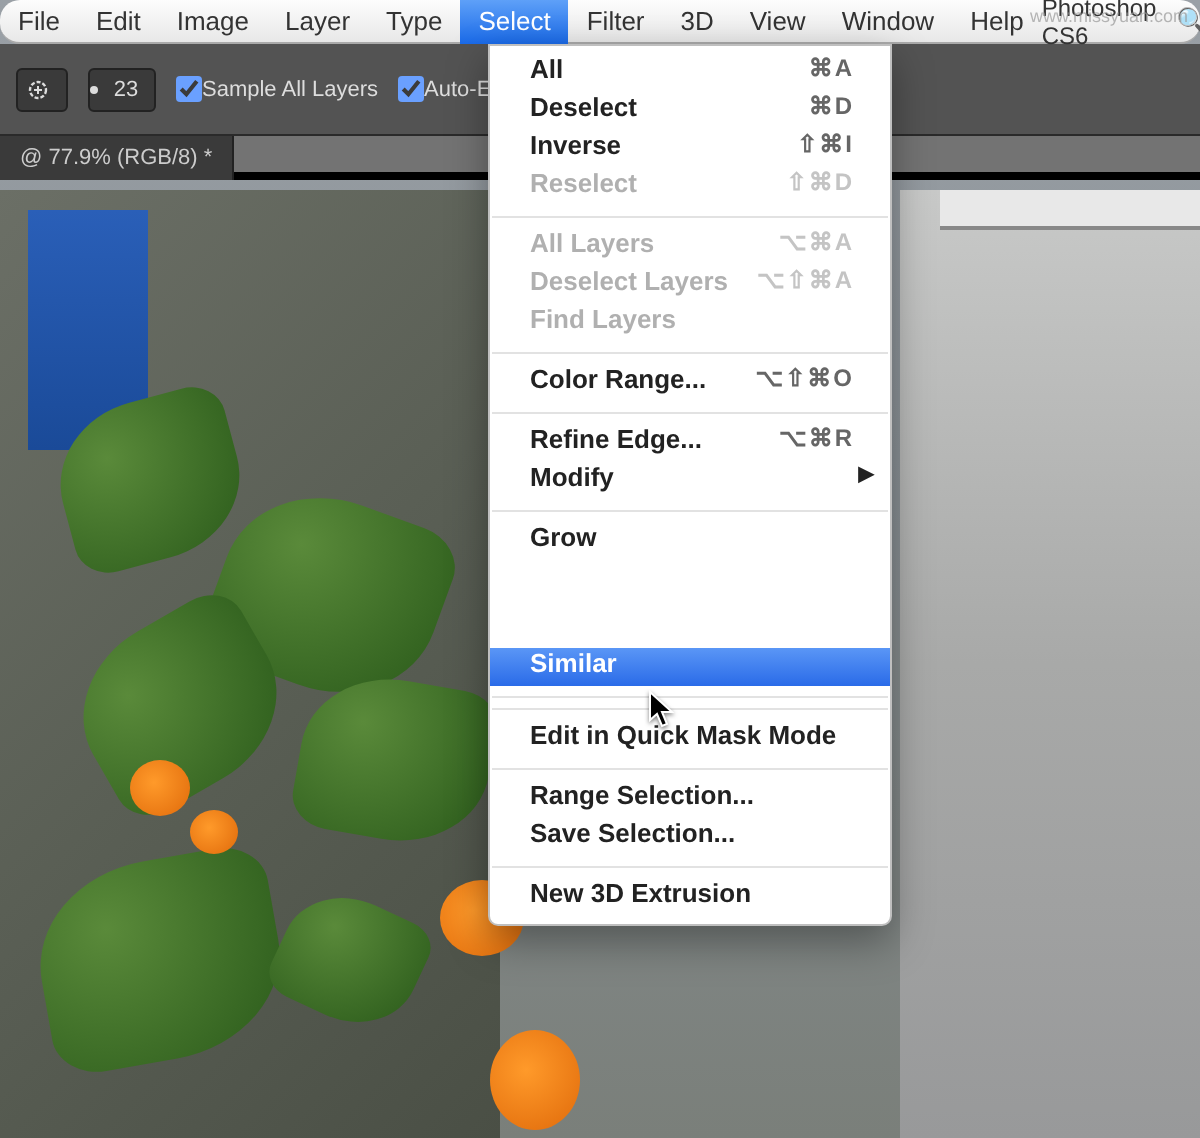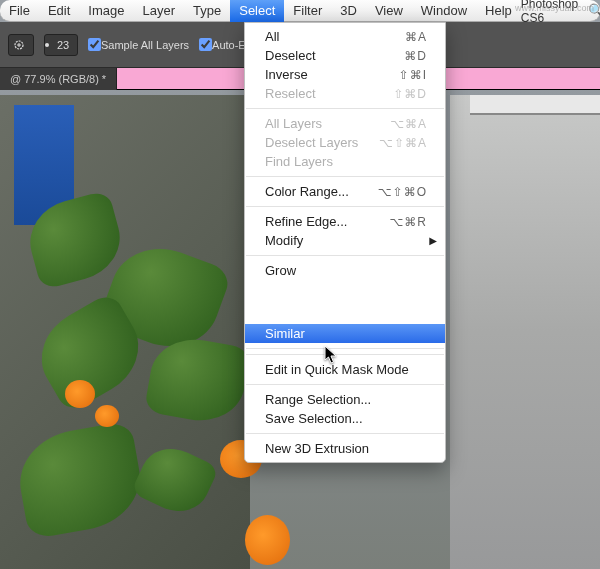--- a/index.html
+++ b/index.html
@@ -31,25 +31,25 @@
 .menubar .right-area { margin-left:auto; display:flex; align-items:center; padding-right:6px; gap:10px; }
 .menubar .watermark { position:absolute; right:6px; top:3px; font-size:9px; color:#999; opacity:.7; pointer-events:none; }
 .menubar .apptitle { font-size:12px; }
 
 .toolbar { position:absolute; top:22px; left:0; right:0; height:46px; background:#535353; border-bottom:1px solid #2a2a2a; display:flex; align-items:center; padding:0 8px; gap:10px; z-index:5; color:#ddd; font-size:11px; }
 .toolbar .toolswatch { width:26px; height:22px; background:#3a3a3a; border:1px solid #222; border-radius:3px; display:flex; align-items:center; justify-content:center; }
 .toolbar .cb { display:flex; align-items:center; gap:0; }
 .toolbar input[type=checkbox]{ accent-color:#6aa0ff; }
 .toolbar .numfield { width:28px; text-align:center; font-size:11px; color:#ddd; }
 
-.tabbar { position:absolute; top:68px; left:0; right:0; height:22px; background:#f9a8d4; border-bottom:1px solid #000000; z-index:5; }
+.tabbar { position:absolute; top:68px; left:0; right:0; height:22px; background:#737373; border-bottom:4px solid #000000; z-index:5; }
 .tabbar .tab { display:inline-block; height:22px; line-height:22px; padding:0 10px; font-size:11px; color:#ccc; background:#3a3a3a; border-right:1px solid #222; }
 
 .dropdown { position:absolute; top:22px; left:244px; width:202px; background:#fff; border:1px solid #bfbfbf; border-radius:0 0 5px 5px; box-shadow:0 8px 20px rgba(0,0,0,.35); z-index:20; padding:4px 0; font-size:13px; }
-.dropdown .row { display:flex; align-items:center; height:19px; padding:0 18px 0 20px; color:#222; cursor:default; position:relative; }
+.dropdown .row { display:flex; height:19px; padding:0 18px 0 20px; color:#222; cursor:default; position:relative;font-weight:bold; }
 .dropdown .row.disabled { color:#b0b0b0; }
 .dropdown .row .label { flex:1; }
 .dropdown .row .shortcut { font-size:12px; color:#666; letter-spacing:1px; }
 .dropdown .row.disabled .shortcut { color:#c4c4c4; }
 .dropdown .row .subarrow { position:absolute; right:8px; font-size:10px; }
 .dropdown .sep { height:1px; margin:5px 1px; background:#e2e2e2; }
 .dropdown .row.highlight { background:linear-gradient(180deg,#5a96f6,#2a6be8); color:#fff;margin-top:44px; }
 
 .cursor { position:absolute; left:324px; top:345px; z-index:30; pointer-events:none; }
 .cursor svg { filter:drop-shadow(0 1px 1px rgba(0,0,0,.5)); }

